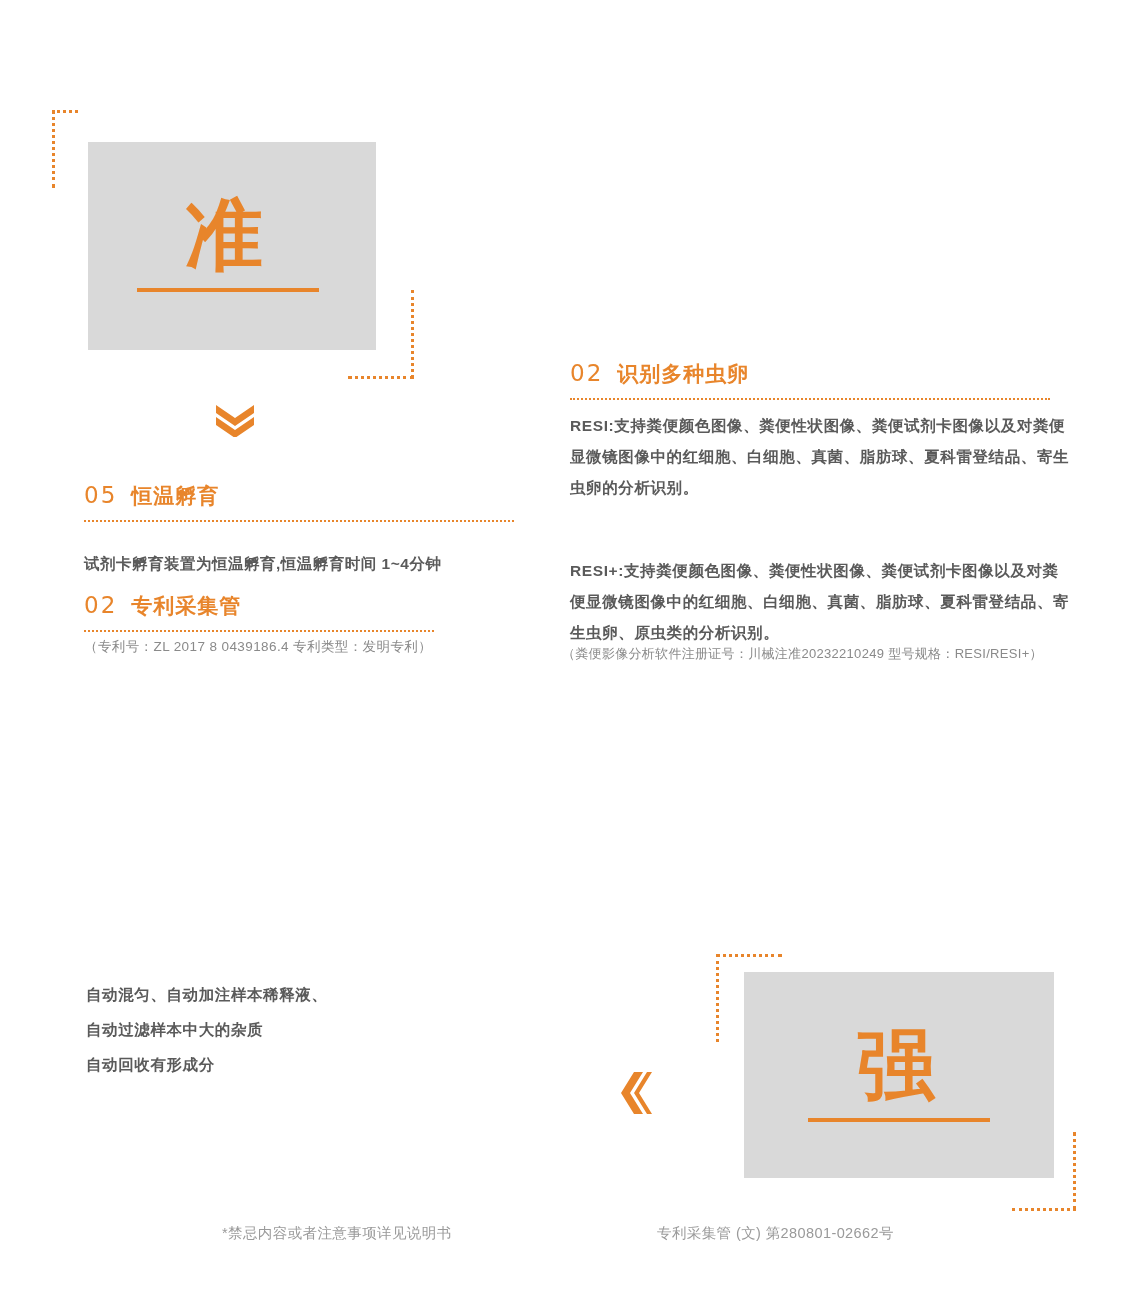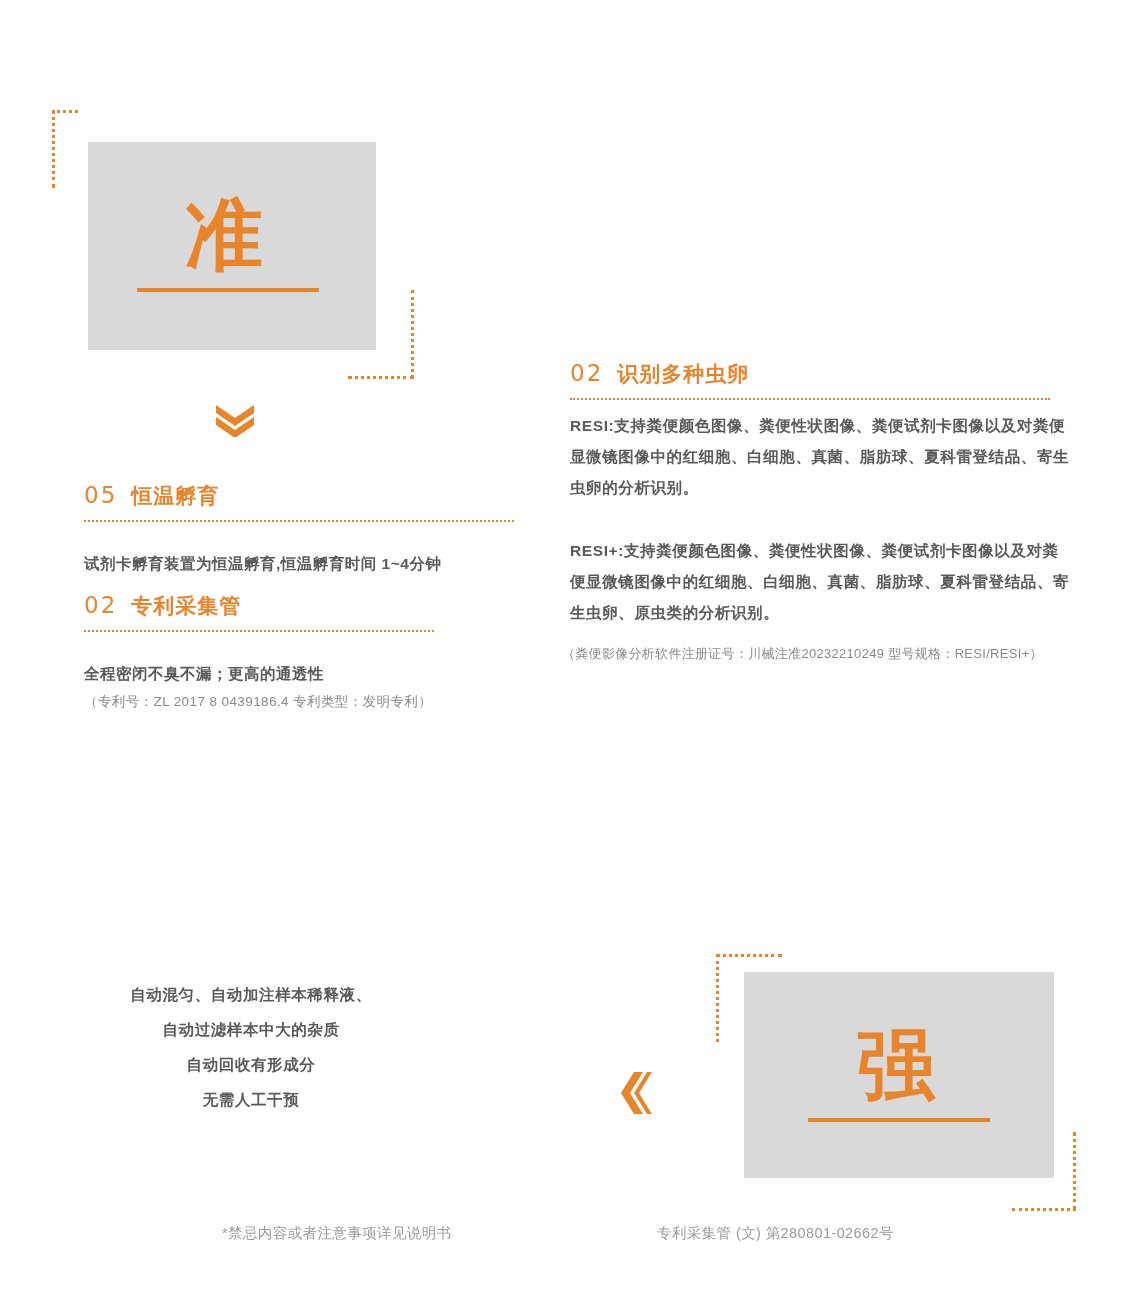--- a/index.html
+++ b/index.html
@@ -162,43 +162,41 @@
     <div class="sec-dots"></div>
     <div class="sec-body">试剂卡孵育装置为恒温孵育,恒温孵育时间 1~4分钟</div>
   </div>
 
   <div class="sec" style="left:84px; top:592px; width:350px;">
     <div class="sec-head">
       <span class="sec-num">02</span>
       <span class="sec-title">专利采集管</span>
     </div>
     <div class="sec-dots"></div>
-    <div class="sec-body">全程密闭不臭不漏；更高的通透性</div>
     <div class="sec-note">（专利号：ZL 2017 8 0439186.4  专利类型：发明专利）</div>
   </div>
 
   <div class="sec" style="left:570px; top:360px; width:480px;">
     <div class="sec-head">
       <span class="sec-num">02</span>
       <span class="sec-title">识别多种虫卵</span>
     </div>
     <div class="sec-dots"></div>
   </div>
 
   <div class="para" style="left:570px; top:410px; width:500px;">RESI:支持粪便颜色图像、粪便性状图像、粪便试剂卡图像以及对粪便显微镜图像中的红细胞、白细胞、真菌、脂肪球、夏科雷登结品、寄生虫卵的分析识别。</div>
 
-  <div class="para" style="left:570px; top:535px; width:500px;">RESI+:支持粪便颜色图像、粪便性状图像、粪便试剂卡图像以及对粪便显微镜图像中的红细胞、白细胞、真菌、脂肪球、夏科雷登结品、寄生虫卵、原虫类的分析识别。</div>
+  <div class="para" style="left:570px; top:555px; width:500px;">RESI+:支持粪便颜色图像、粪便性状图像、粪便试剂卡图像以及对粪便显微镜图像中的红细胞、白细胞、真菌、脂肪球、夏科雷登结品、寄生虫卵、原虫类的分析识别。</div>
 
   <div class="reg-note" style="left:562px; top:645px;text-align:right;">（粪便影像分析软件注册证号：川械注准20232210249  型号规格：RESI/RESI+）</div>
 
-  <div class="feat-list" style="left:86px; top:978px; width:330px;text-align:center;">
+  <div class="feat-list" style="left:86px; top:978px; width:330px;">
     <div>自动混匀、自动加注样本稀释液、</div>
     <div>自动过滤样本中大的杂质</div>
     <div>自动回收有形成分</div>
-    <div>无需人工干预</div>
   </div>
 
   <div style="position:absolute; left:618px; top:1072px;">
     <svg width="34" height="42" viewBox="0 0 34 42">
       <polygon points="16,0 3,21 16,42 25,42 12,21 25,0" fill="#E8852B"></polygon>
       <polygon points="29,0 16,21 29,42 34,42 21,21 34,0" fill="#E8852B"></polygon>
     </svg>
   </div>
 
   <div class="dot-v" style="left:716px; top:954px; height:88px;"></div>

